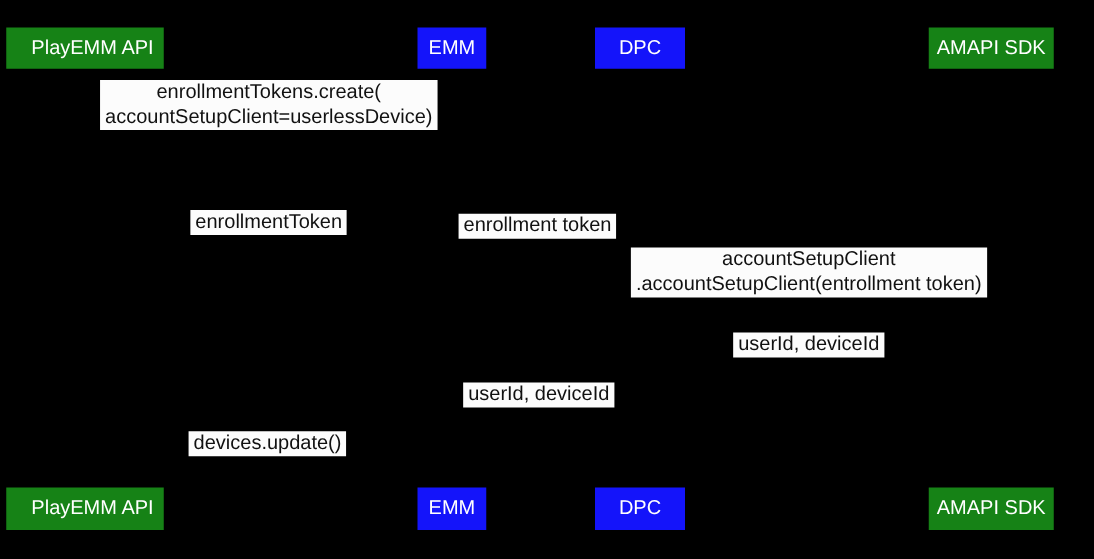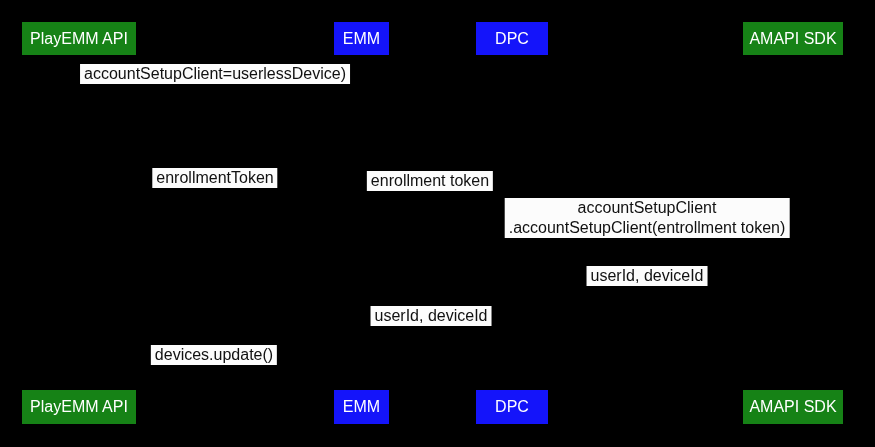--- a/index.html
+++ b/index.html
@@ -17,21 +17,21 @@
     align-items: center;
     justify-content: center;
     color: #ffffff;
     font-size: 16px;
     white-space: nowrap;
     height: 33px;
   }
   .actor.green { background: #168216; }
   .actor.blue  { background: #1414fa; }
 
-  .a-playemm { left: 22px;  width: 114px; }
+  .a-playemm { left: 5px;  width: 114px; padding-left: 12px; }
   .a-emm     { left: 334px; width: 55px;  }
   .a-dpc     { left: 476px; width: 72px;  }
   .a-amapi   { left: 743px; width: 100px; }
   .row-top    { top: 22px; }
   .row-bottom { top: 390px; height: 34px; }
 
   .msg {
     position: absolute;
     transform: translateX(-50%);
     background: #fcfcfc;
@@ -54,20 +54,21 @@
 <body>
 
 <div class="stage">
 
   <div class="actor green row-top a-playemm">PlayEMM API</div>
   <div class="actor blue row-top a-emm">EMM</div>
   <div class="actor blue row-top a-dpc">DPC</div>
   <div class="actor green row-top a-amapi">AMAPI SDK</div>
 
   <div class="msg m1">
+    <div>enrollmentTokens.create(</div>
     <div>accountSetupClient=userlessDevice)</div>
   </div>
   <div class="msg m2">
     <div>enrollmentToken</div>
   </div>
   <div class="msg m3">
     <div>enrollment token</div>
   </div>
   <div class="msg m4">
     <div>accountSetupClient</div>

